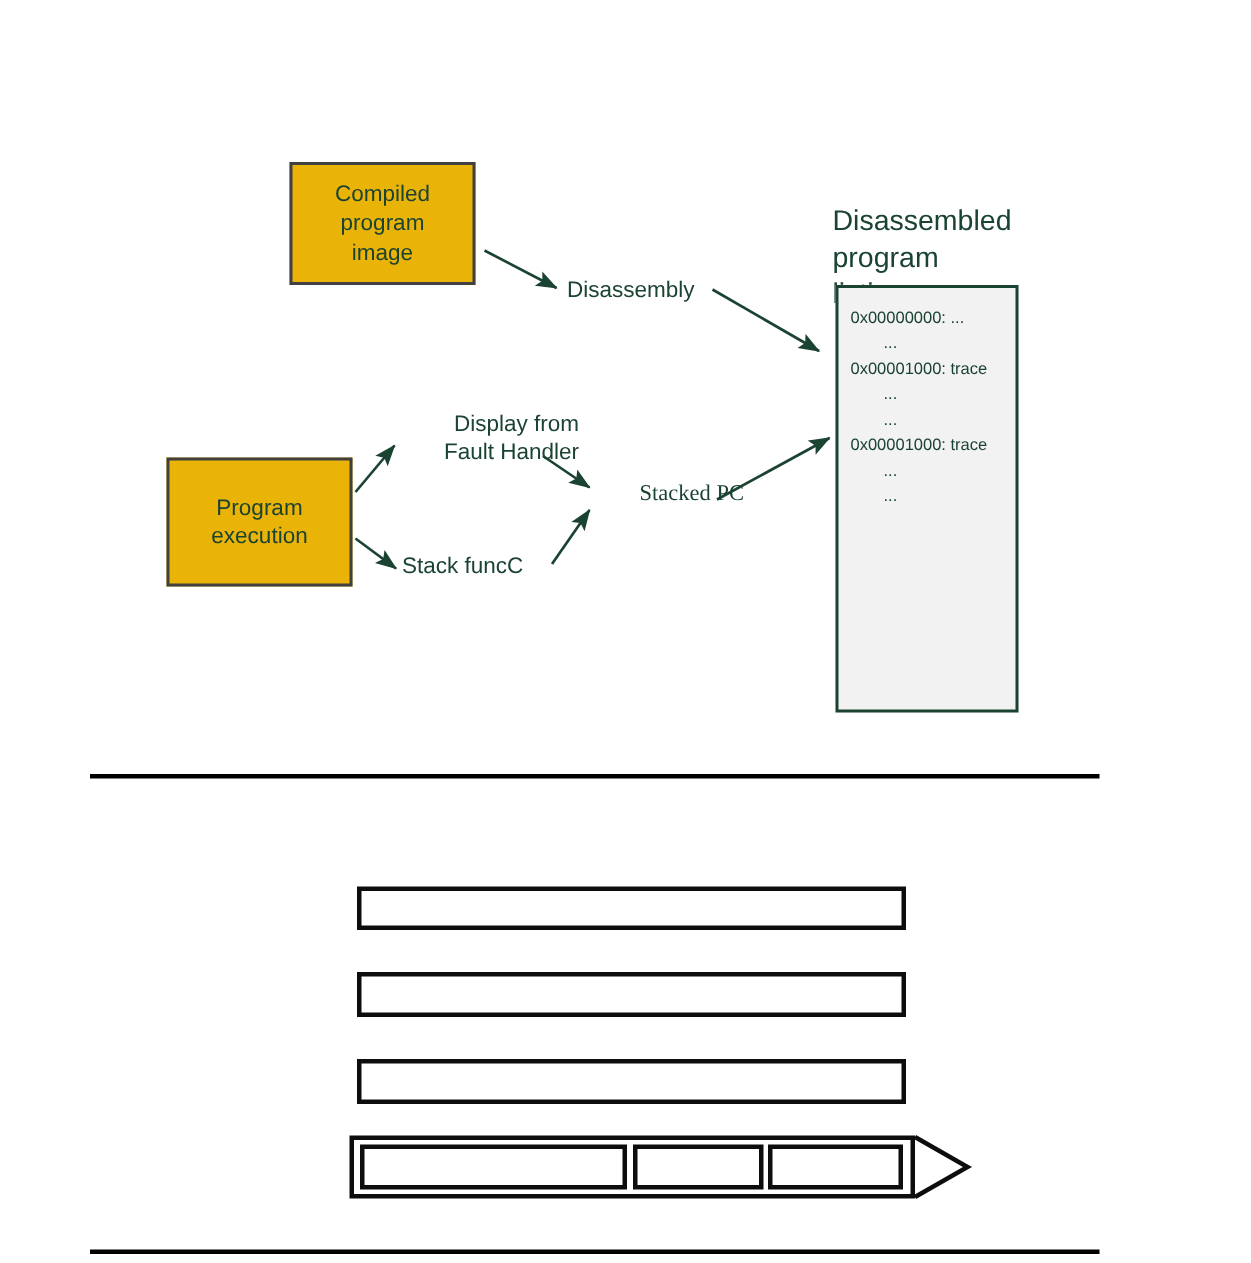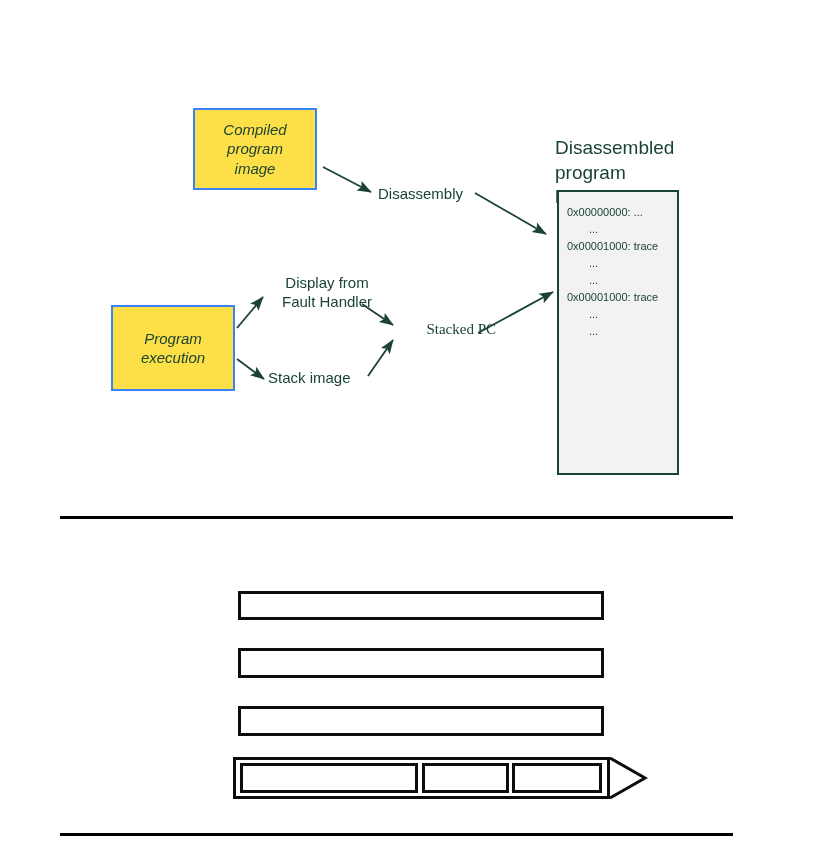--- a/index.html
+++ b/index.html
@@ -17,38 +17,37 @@
   }
   #page {
     position: absolute;
     left: 0; top: 0;
     width: 834px;
     height: 842px;
   }
   .node-box {
     position: absolute;
     box-sizing: border-box;
-    border: 2px solid #3b82f6;
-    background: #fde047;
+    border: 2px solid #404040;
+    background: #eab308;
     display: flex;
     align-items: center;
     justify-content: center;
     text-align: center;
     line-height: 1.28;
     font-size: 15px;
     color: #1b4332;
     white-space: pre-line;
-    font-style: italic;
   }
   .flow-label {
     position: absolute;
     font-size: 15px;
     color: #1b4332;
     line-height: 1.28;
-    text-align: center;
+    text-align: right;
     white-space: pre-line;
   }
   .listing-title {
     position: absolute;
     font-size: 19px;
     color: #1b4332;
     text-align: left;
     line-height: 1.3;
     white-space: pre-line;
   }
@@ -114,21 +113,21 @@
 image</div>
 
   <div class="node-box" style="left:111px; top:305px; width:124px; height:86px;">Program
 execution</div>
 
   <div class="flow-label" style="left:378px; top:184px; width:120px; text-align:left;">Disassembly</div>
 
   <div class="flow-label" style="left:268px; top:273px; width:118px;">Display from
 Fault Handler</div>
 
-  <div class="flow-label" style="left:268px; top:368px; width:100px; text-align:left;">Stack image</div>
+  <div class="flow-label" style="left:268px; top:368px; width:100px; text-align:left;">Stack funcC</div>
 
   <div class="flow-label" style="left:396px; top:320px; width:100px; text-align:right;font-family:Liberation Serif, serif;">Stacked PC</div>
 
   <div class="listing-title" style="left:555px; top:136px; width:126px;">Disassembled
 program
 listing</div>
 
   <div id="listing-box">
     <div class="listing-line">0x00000000: ...</div>
     <div class="listing-line indent">...</div>

